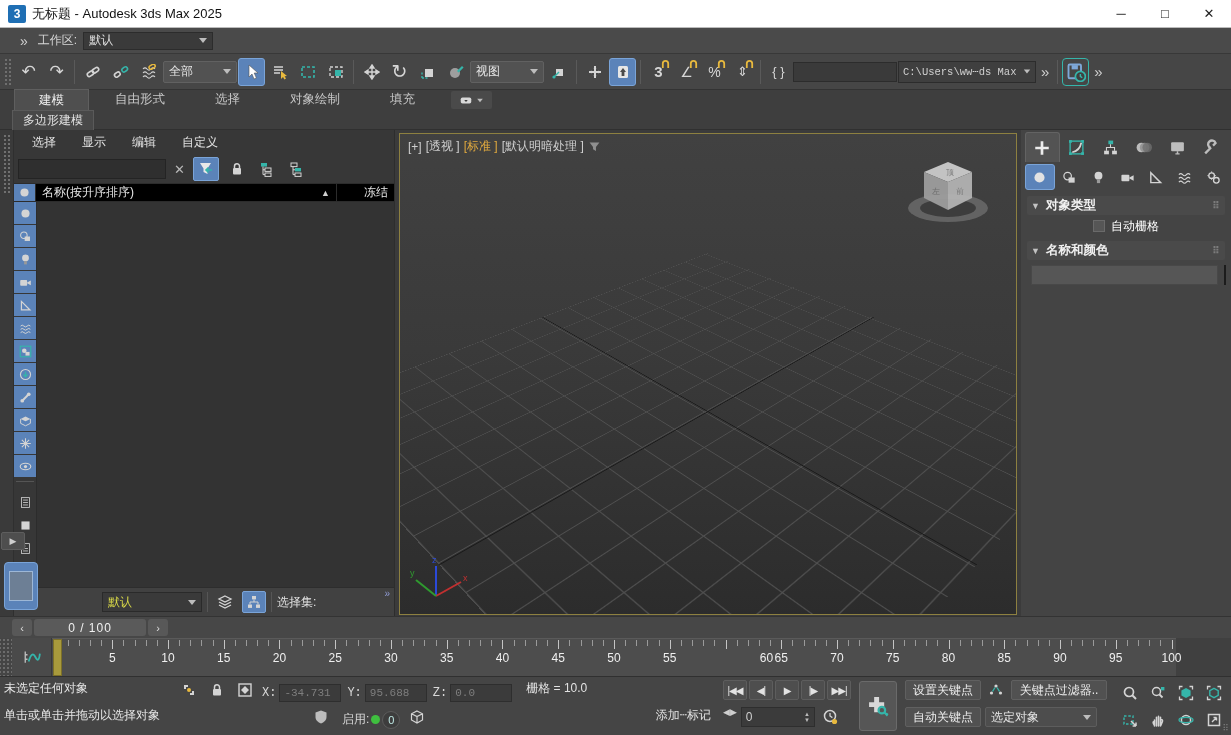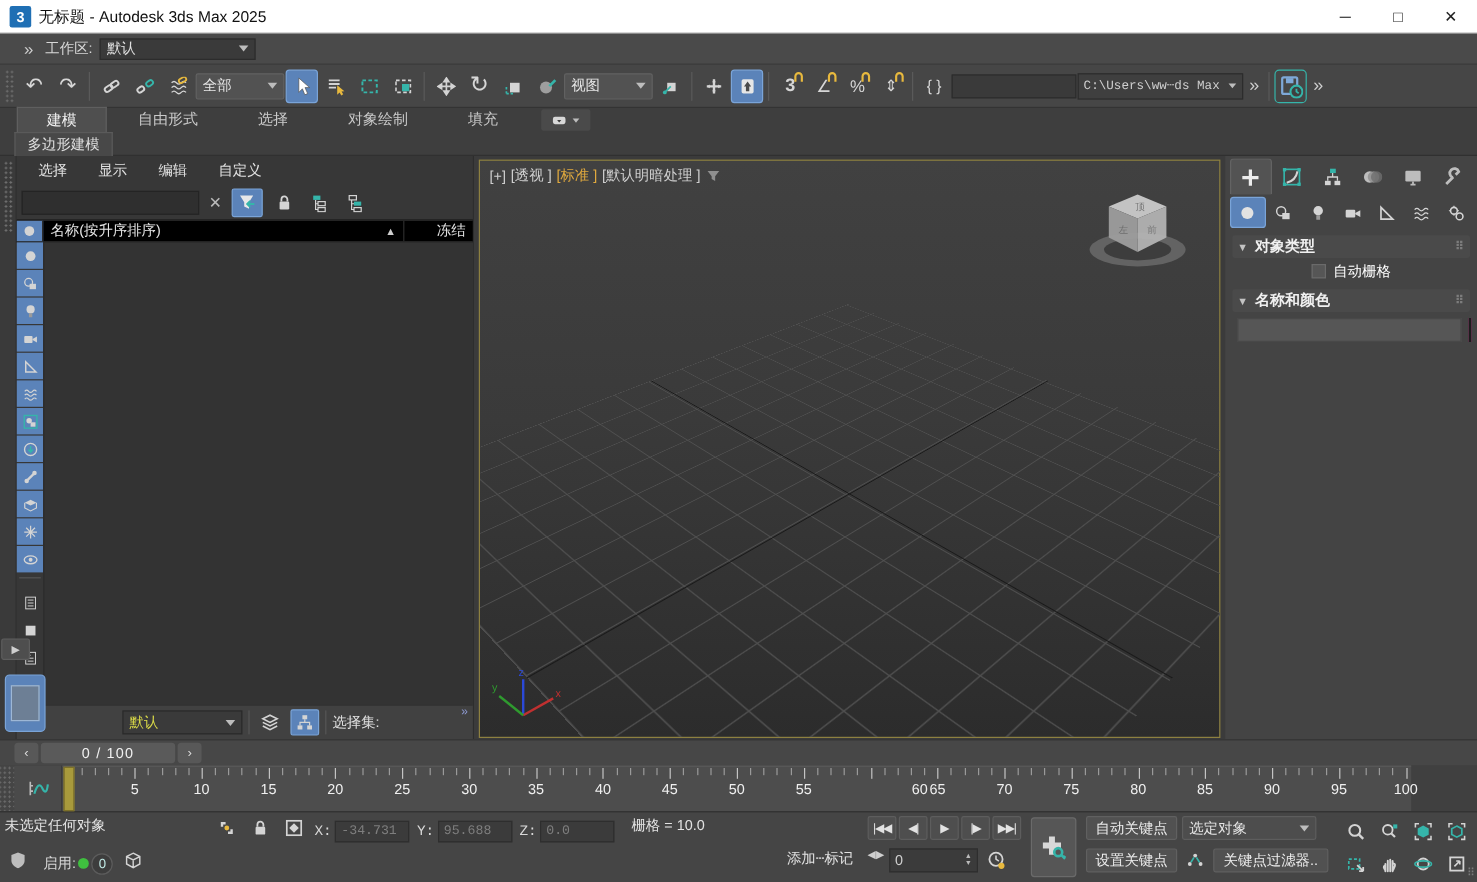--- a/index.html
+++ b/index.html
@@ -879,20 +879,21 @@
             <span class="lbl">Y:</span>
             <div class="fld">95.688</div>
           </div>
         <div class="coord">
             <span class="lbl">Z:</span>
             <div class="fld">0.0</div>
           </div>
         <div class="grid-label">栅格 = 10.0</div>
       </div>
       <div class="sb-row">
+        <div class="prompt-text">单击或单击并拖动以选择对象</div>
         <div class="sb-icon">
             <svg viewBox="0 0 16 16" width="16" height="16">
               <path d="M8 1.5 L13.5 3.5 V8 c0 3.2-2.6 5.4-5.5 6.5 C5.1 13.4 2.5 11.2 2.5 8 V3.5 Z" fill="#bdbdbd"></path>
             </svg>
           </div>
         <div class="enable-wrap">
           <span>启用:</span>
           <span class="green-dot"></span>
           <span class="zero-badge">0</span>
         </div>
@@ -937,37 +938,37 @@
     <div class="keybtn">
         <svg viewBox="0 0 16 16" width="22" height="22">
           <path d="M7 1.5 V12.5 M1.5 7 H12.5" stroke="#d8d8d8" stroke-width="3.6"></path>
           <circle cx="10.8" cy="11" r="2.4" fill="none" stroke="#35b5aa" stroke-width="1.6"></circle>
           <path d="M12.6 12.6 L15 15 M14 13.4 l1 1" stroke="#35b5aa" stroke-width="1.6"></path>
         </svg>
       </div>
 
     <div class="sb-col">
       <div class="sb-row" style="gap:4px">
+        <div class="key-toggle">设置关键点</div>
+        <div class="sb-icon">
+            <svg viewBox="0 0 16 16" width="16" height="16">
+              <circle cx="3.5" cy="11" r="1.6" fill="#d4d4d4"></circle>
+              <circle cx="8" cy="4" r="1.6" fill="#d4d4d4"></circle>
+              <circle cx="12.5" cy="11" r="1.6" fill="#d4d4d4"></circle>
+              <path d="M4.5 9.5 L7 5.5 M9 5.5 L11.5 9.5" stroke="#35b5aa" stroke-width="1.4"></path>
+            </svg>
+          </div>
+        <div class="keyfilter-btn">关键点过滤器..</div>
+      </div>
+      <div class="sb-row" style="gap:4px">
         <div class="key-toggle">自动关键点</div>
         <div class="keymode-dd">
           <span>选定对象</span>
             <span class="dd-arrow"></span>
         </div>
-      </div>
-      <div class="sb-row" style="gap:4px">
-        <div class="key-toggle">设置关键点</div>
-        <div class="sb-icon">
-            <svg viewBox="0 0 16 16" width="16" height="16">
-              <circle cx="3.5" cy="11" r="1.6" fill="#d4d4d4"></circle>
-              <circle cx="8" cy="4" r="1.6" fill="#d4d4d4"></circle>
-              <circle cx="12.5" cy="11" r="1.6" fill="#d4d4d4"></circle>
-              <path d="M4.5 9.5 L7 5.5 M9 5.5 L11.5 9.5" stroke="#35b5aa" stroke-width="1.4"></path>
-            </svg>
-          </div>
-        <div class="keyfilter-btn">关键点过滤器..</div>
       </div>
     </div>
 
     <div class="nav-grid" id="nav-grid">
         <div class="nav-btn">
           <svg viewBox="0 0 16 16" width="16" height="16">
             <circle cx="7" cy="7" r="4.5" fill="none" stroke="#d4d4d4" stroke-width="1.7"></circle>
             <path d="M10.3 10.3 L14 14" stroke="#d4d4d4" stroke-width="2"></path>
           </svg>
         </div>

